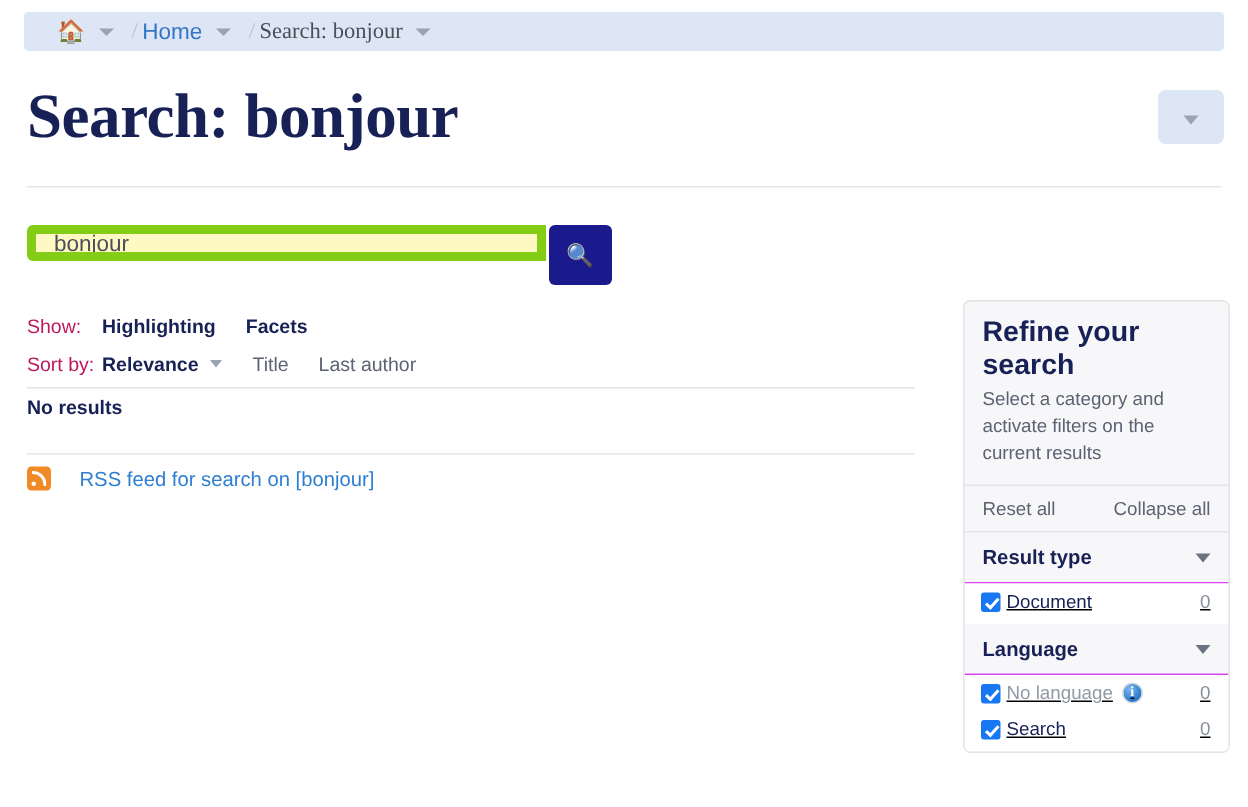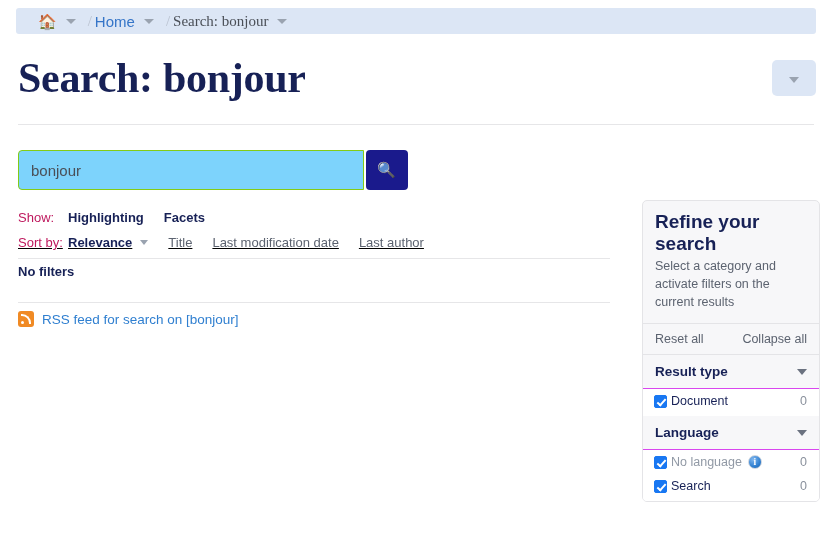--- a/index.html
+++ b/index.html
@@ -78,29 +78,29 @@
     background: #e6e6e8;
   }
 
   
   .search-row {
     position: absolute;
     left: 18px; top: 150px;
     display: flex;
   }
   .search-input {
-    width: 346px; height: 40px;
-    border: 1px solid #84cc16;
+    width: 346px; height: 24px;
+    border: 6px solid #84cc16;
     border-radius: 4px 0 0 4px;
     padding: 0 12px;
     font-size: 15px;
     color: #4a4f57;
     font-family: "Liberation Sans", sans-serif;
     outline: none;
-    background: #7dd3fc;
+    background: #fef9c3;
   }
   .search-button {
     width: 42px; height: 40px;
     margin-left: 2px;
     background: #1a1a8c;
     border: none;
     border-radius: 4px;
     color: #fff;
     font-size: 15px;
     cursor: pointer;
@@ -109,21 +109,21 @@
 
   
   .opt-row {
     position: absolute;
     left: 18px;
     display: flex;
     align-items: center;
     font-size: 13px;
   }
   .opt-row.show { top: 210px; }
-  .opt-row.sort { top: 235px; text-decoration: underline; }
+  .opt-row.sort { top: 235px; }
   .opt-label { color: #be185d; width: 50px; }
   .opt-active {
     color: #172156;
     font-weight: bold;
     margin-right: 20px;
     cursor: pointer;
     text-align: center;
   }
   .opt-plain {
     color: #5c6370;
@@ -159,21 +159,21 @@
     position: absolute;
     left: 18px; top: 302px;
     width: 592px; height: 1px;
     background: #e6e6e8;
   }
   .rss-row {
     position: absolute;
     left: 18px; top: 311px;
     display: flex;
     align-items: center;
-    gap: 8px;
+    gap: 19px;
   }
   .rss-icon {
     width: 16px; height: 16px;
     background: #f08a24;
     border-radius: 3px;
     position: relative;
     flex: none;
   }
   .rss-icon::before {
     content: "";
@@ -248,21 +248,21 @@
     font-size: 13.5px;
     font-weight: bold;
     color: #172156;
   }
   .facet-section-caret {
     width: 0; height: 0;
     border-left: 5px solid transparent;
     border-right: 5px solid transparent;
     border-top: 6px solid #6b7280;
   }
-  .facet-items { background: #fff; }
+  .facet-items { background: #fff; text-decoration: underline; }
   .facet-item {
     display: flex;
     align-items: center;
     padding: 5px 12px 5px 11px;
     font-size: 12.5px;
     cursor: pointer;
   }
   .facet-item:last-child { padding-bottom: 8px; }
   .cb {
     width: 13px; height: 13px;
@@ -340,26 +340,25 @@
   <span class="opt-label">Show:</span>
   <span class="opt-active">Highlighting</span>
   <span class="opt-active">Facets</span>
 </div>
 
 <div class="opt-row sort">
   <span class="opt-label">Sort by:</span>
   <span class="opt-active">Relevance</span>
   <span class="opt-caret"></span>
   <span class="opt-plain">Title</span>
-  <span class="opt-plain">Last modification date</span>
   <span class="opt-plain">Last author</span>
 </div>
 <div class="sort-rule"></div>
 
-<div class="no-results">No filters</div>
+<div class="no-results">No results</div>
 <div class="results-rule"></div>
 <div class="rss-row">
   <span class="rss-icon"></span>
   <a class="rss-link">RSS feed for search on [bonjour]</a>
 </div>
 
 <div class="facet-panel">
   <div class="facet-head">
     <div class="facet-head-title">Refine your search</div>
     <div class="facet-head-desc">Select a category and activate filters on the current results</div>

